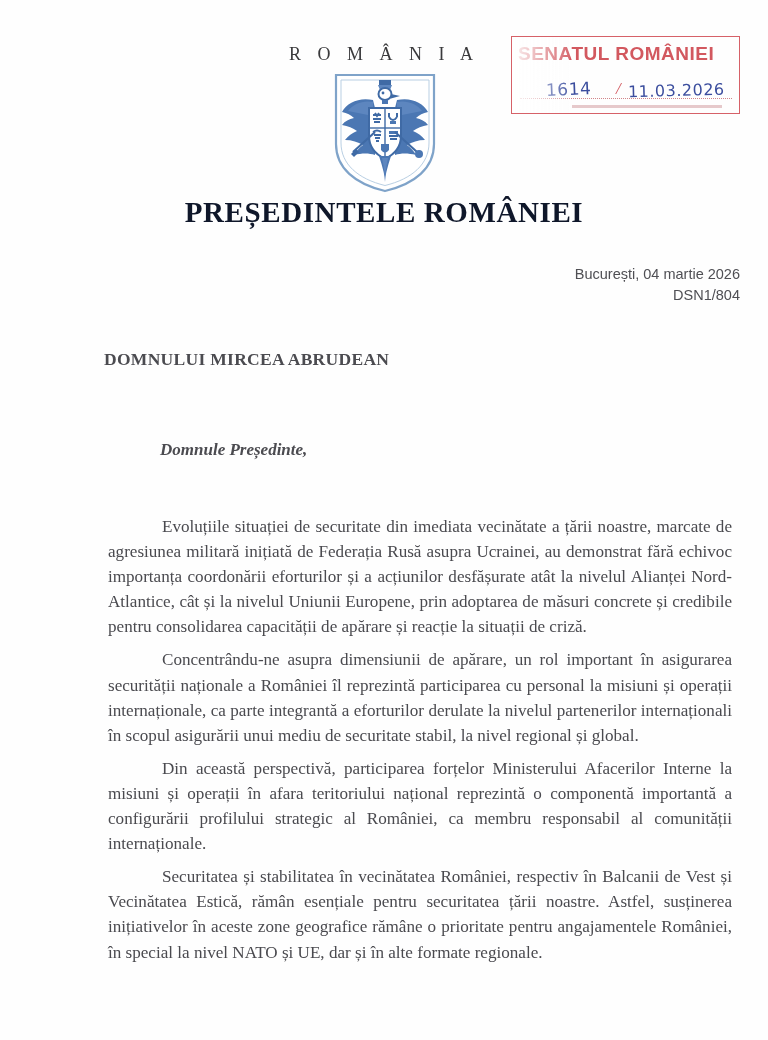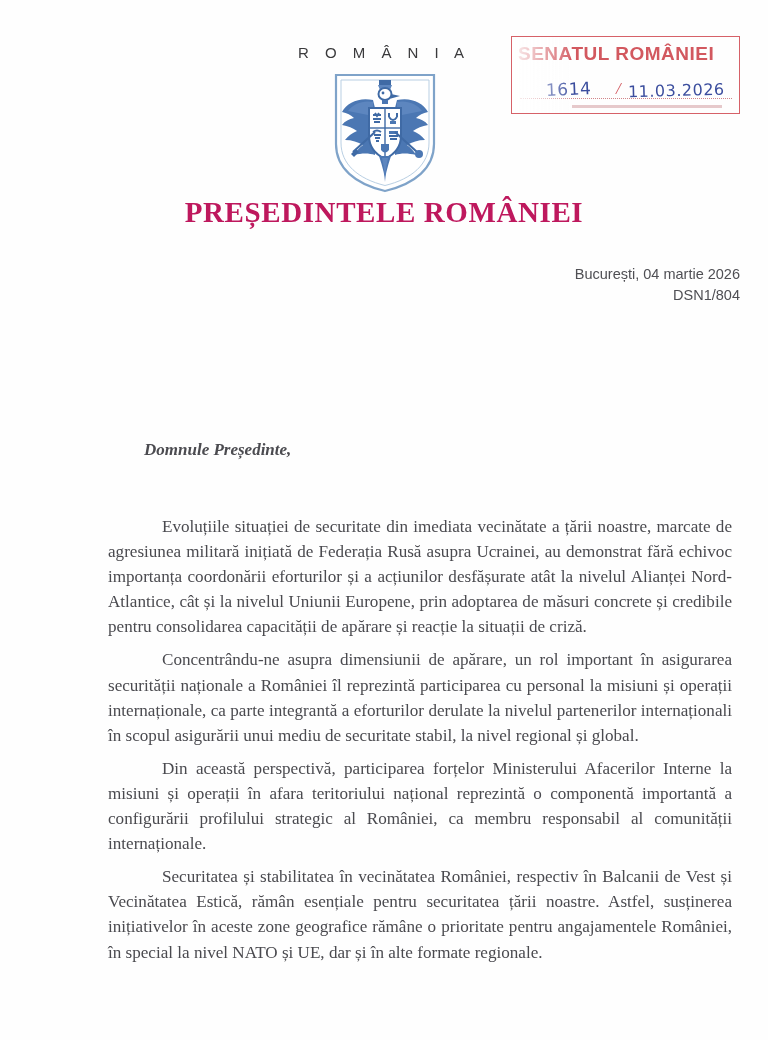--- a/index.html
+++ b/index.html
@@ -102,22 +102,22 @@
     background: rgba(180,90,95,0.35);
   }
 
   
   .country {
     position: absolute;
     left: 0;
     top: 44px;
     width: 768px;
     text-align: center;
-    font-family: Liberation Sans, sans-serif;
-    font-size: 15px;
+    font-family: Liberation Serif, serif;
+    font-size: 18px;
     letter-spacing: 6px;
     color: #3a3a3c;
     font-weight: normal;
   }
 
   .crest {
     position: absolute;
     left: 329px;
     top: 72px;
     width: 112px;
@@ -127,21 +127,21 @@
   .doc-title {
     position: absolute;
     left: 0;
     top: 196px;
     width: 768px;
     text-align: center;
     font-family: "Liberation Serif", "DejaVu Serif", serif;
     font-weight: bold;
     font-size: 29px;
     letter-spacing: 0.6px;
-    color: #be185d;
+    color: #0f172a;
   }
 
   
   .meta {
     position: absolute;
     right: 28px;
     top: 264px;
     text-align: right;
     font-family: "Liberation Sans", "DejaVu Sans", sans-serif;
     font-size: 14.5px;
@@ -158,21 +158,21 @@
     font-weight: bold;
     font-size: 17.5px;
     letter-spacing: 0.3px;
     color: #4b4b50;
     line-height: 1.33;
   }
 
   
   .salutation {
     position: absolute;
-    left: 144px;
+    left: 160px;
     top: 440px;
     font-family: "Liberation Serif", "DejaVu Serif", serif;
     font-weight: bold;
     font-style: italic;
     font-size: 17px;
     color: #4b4b50;
   }
 
   
   .body-text {
@@ -264,20 +264,21 @@
   </div>
 
   <div class="doc-title">PREȘEDINTELE ROMÂNIEI</div>
 
   <div class="meta">
     <div>București, 04 martie 2026</div>
     <div>DSN1/804</div>
   </div>
 
   <div class="addressee">
+    <div>DOMNULUI MIRCEA ABRUDEAN</div>
   </div>
 
   <div class="salutation">Domnule Președinte,</div>
 
   <div class="body-text">
     <p>Evoluțiile situației de securitate din imediata vecinătate a țării noastre, marcate de agresiunea militară inițiată de Federația Rusă asupra Ucrainei, au demonstrat fără echivoc importanța coordonării eforturilor și a acțiunilor desfășurate atât la nivelul Alianței Nord-Atlantice, cât și la nivelul Uniunii Europene, prin adoptarea de măsuri concrete și credibile pentru consolidarea capacității de apărare și reacție la situații de criză.</p>
     <p>Concentrându-ne asupra dimensiunii de apărare, un rol important în asigurarea securității naționale a României îl reprezintă participarea cu personal la misiuni și operații internaționale, ca parte integrantă a eforturilor derulate la nivelul partenerilor internaționali în scopul asigurării unui mediu de securitate stabil, la nivel regional și global.</p>
     <p>Din această perspectivă, participarea forțelor Ministerului Afacerilor Interne la misiuni și operații în afara teritoriului național reprezintă o componentă importantă a configurării profilului strategic al României, ca membru responsabil al comunității internaționale.</p>
     <p>Securitatea și stabilitatea în vecinătatea României, respectiv în Balcanii de Vest și Vecinătatea Estică, rămân esențiale pentru securitatea țării noastre. Astfel, susținerea inițiativelor în aceste zone geografice rămâne o prioritate pentru angajamentele României, în special la nivel NATO și UE, dar și în alte formate regionale.</p>
   </div>

